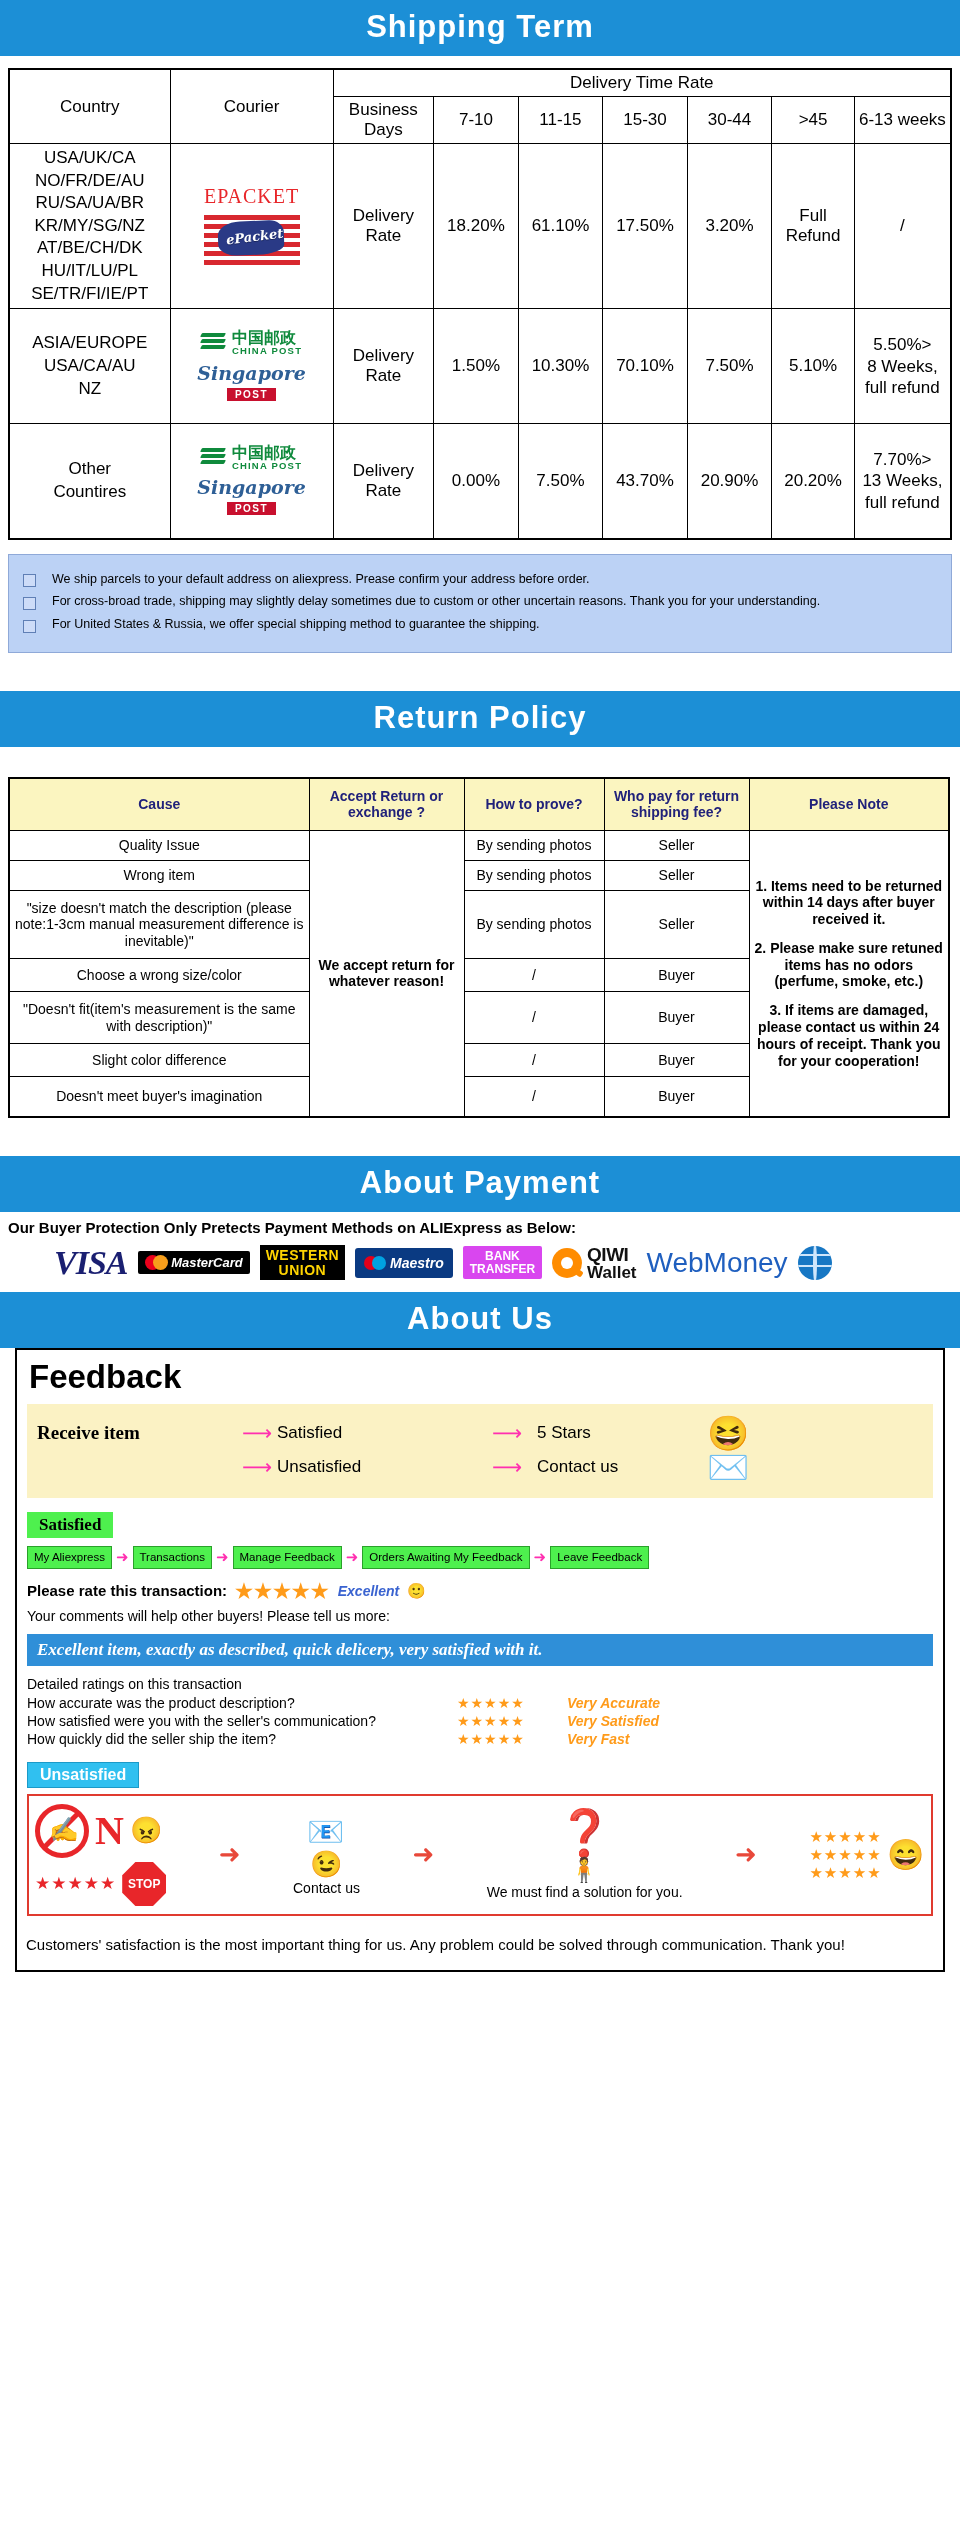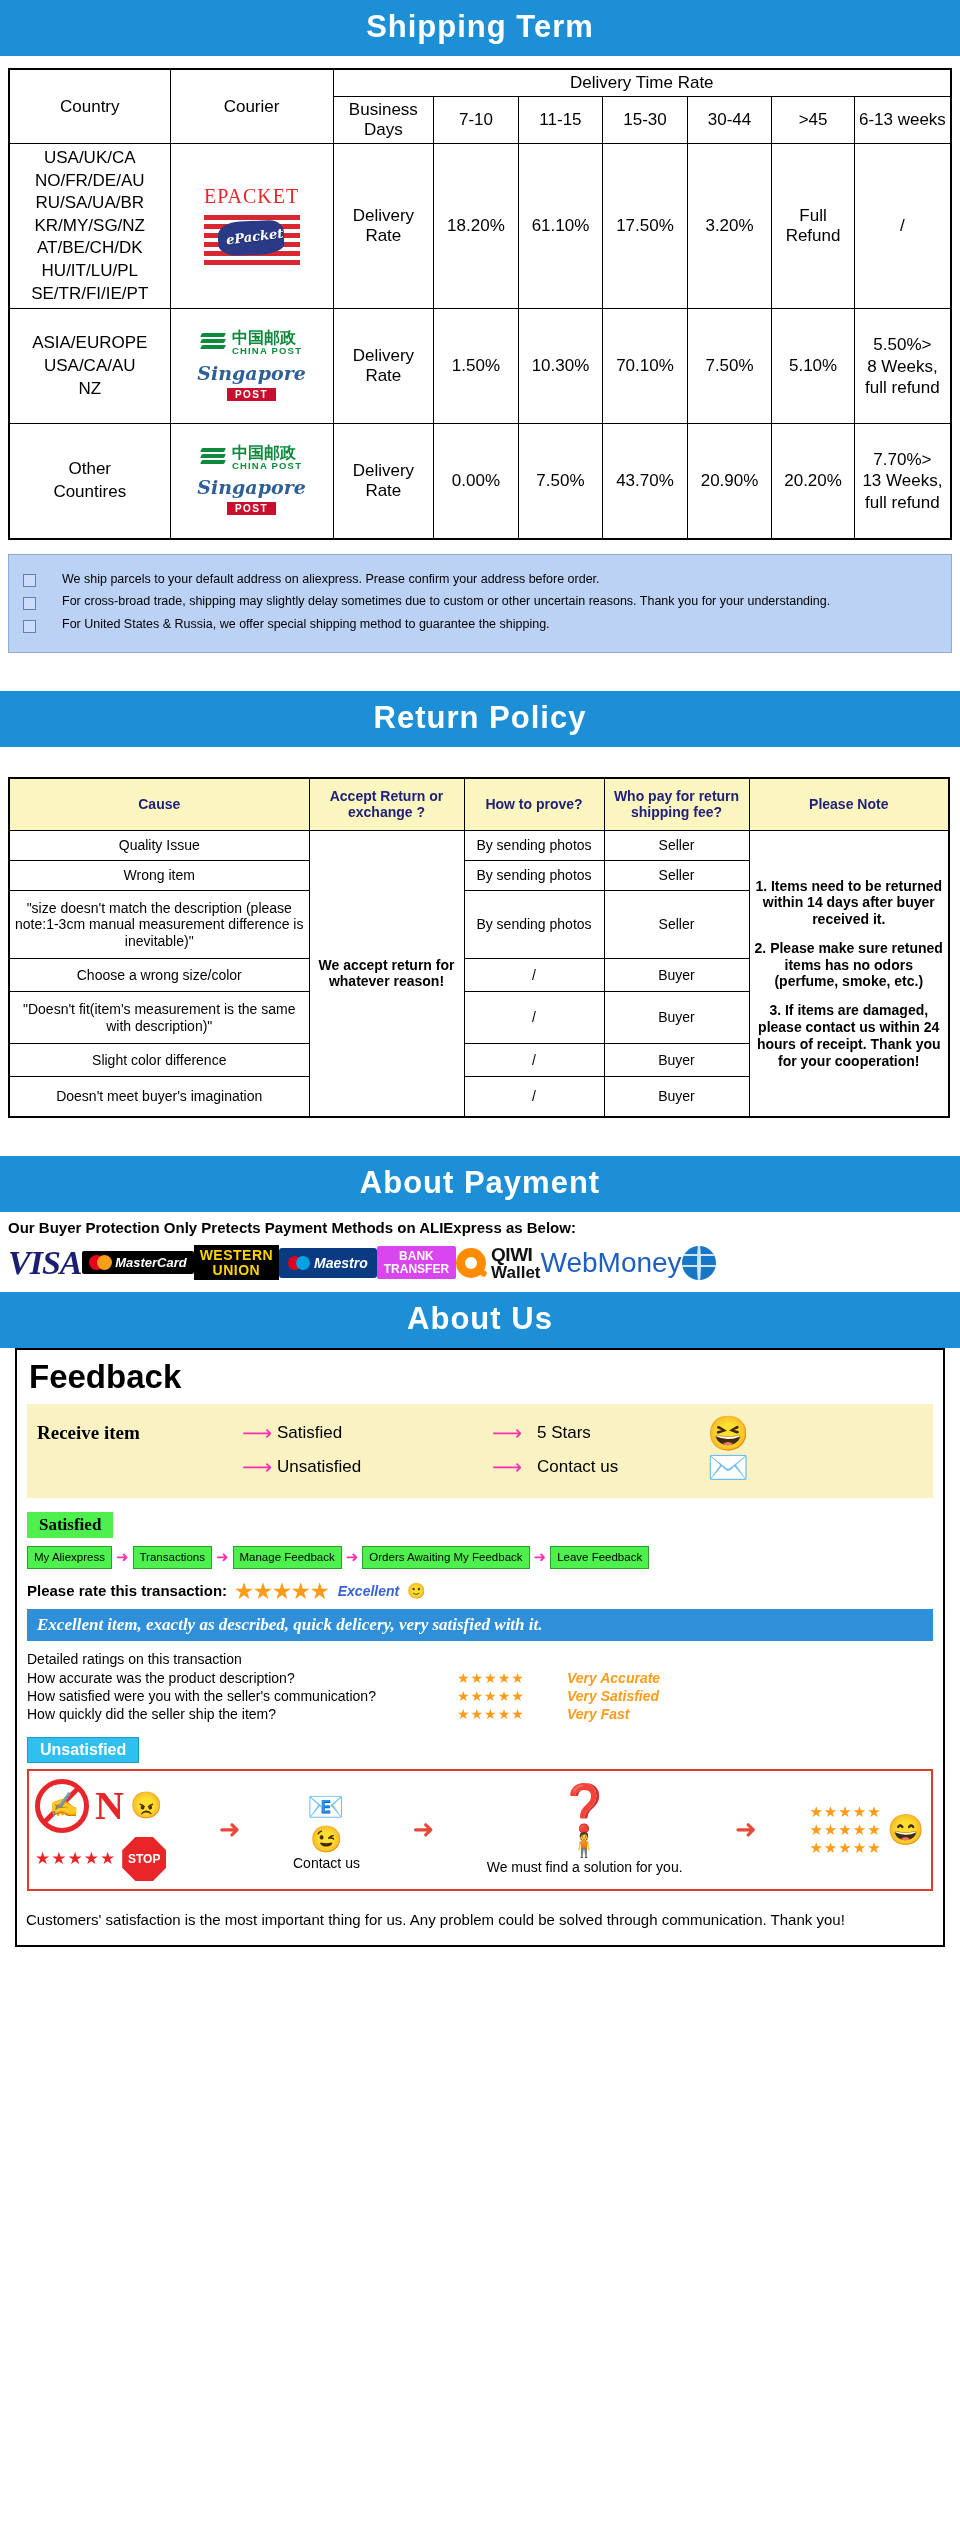--- a/index.html
+++ b/index.html
@@ -109,21 +109,21 @@
   .sg-badge {
     display:inline-block; background:#c8102e; color:#fff; font-size:10px;
     font-weight:bold; letter-spacing:1.5px; padding:1px 8px; margin-top:1px;
   }
 
   
   .notes {
     margin: 14px 8px 0; background:#bcd2f5; border:1px solid #8fa9d8;
     padding: 10px 14px 12px;
   }
-  .note-row { display:flex; align-items:flex-end; gap:26px; margin: 7px 0; }
+  .note-row { display:flex; align-items:flex-end; gap:16px; margin: 7px 0; }
   .note-box {
     width:13px; height:13px; border:1px solid #5f7fb5; background:#cddcf8;
     flex:0 0 auto; margin-top:2px;
   }
   .note-text { font-size:12.5px; line-height:1.25; }
 
   
   .rp-wrap { padding: 0 8px; }
   table.rp {
     width: 773px; border-collapse: collapse; table-layout: fixed;
@@ -146,22 +146,23 @@
   td.rp-note {
     text-align:left; font-weight:bold; font-size:14px; line-height:1.45;
     padding: 8px 10px; vertical-align:top;
   }
   td.rp-note p { margin: 0 0 12px; }
   td.rp-note p:last-child { margin-bottom:0; }
 
   
   .pay-line { font-size:15px; font-weight:bold; padding: 7px 8px 2px; }
   .pay-row {
-    display:flex; align-items:flex-start; padding: 6px 8px 10px;
+    display:flex; align-items:flex-start; gap:10px; padding: 6px 8px 10px;
     flex-wrap: nowrap;
+    margin-left: 46px;
   }
   .logo { height:38px; display:flex; align-items:center; justify-content:center; }
   .visa {
     color:#1a1f71; font-family:"Liberation Serif", serif; font-style:italic;
     font-weight:bold; font-size:34px; letter-spacing:-1px;
   }
   .mc { background:#000; color:#fff; padding:4px 7px; border-radius:2px; position:relative;
        font-size:13px; font-weight:bold; font-style:italic; }
   .mc .r1 { display:inline-block; width:15px; height:15px; border-radius:50%; background:#eb001b; vertical-align:-3px;}
   .mc .r2 { display:inline-block; width:15px; height:15px; border-radius:50%; background:#f79e1b; vertical-align:-3px; margin-left:-7px;}
@@ -553,20 +554,21 @@
       <div class="step-arrow">➜</div>
       <div class="step">Leave Feedback</div>
     </div>
 
     <div class="rate-line">
       <span>Please rate this transaction:</span>
       <span class="stars-orange">★★★★★</span>
       <span class="excellent">Excellent</span>
       <span>🙂</span>
     </div>
+    <div class="comment-note">Your comments will help other buyers! Please tell us more:</div>
 
     <div class="quote-bar">Excellent item, exactly as described, quick delicery, very satisfied with it.</div>
 
     <div class="detail-head">Detailed ratings on this transaction</div>
     <div class="dr-row">
       <div class="dr-q">How accurate was the product description?</div>
       <div class="dr-stars">★★★★★</div>
       <div class="dr-val">Very Accurate</div>
     </div>
     <div class="dr-row">

